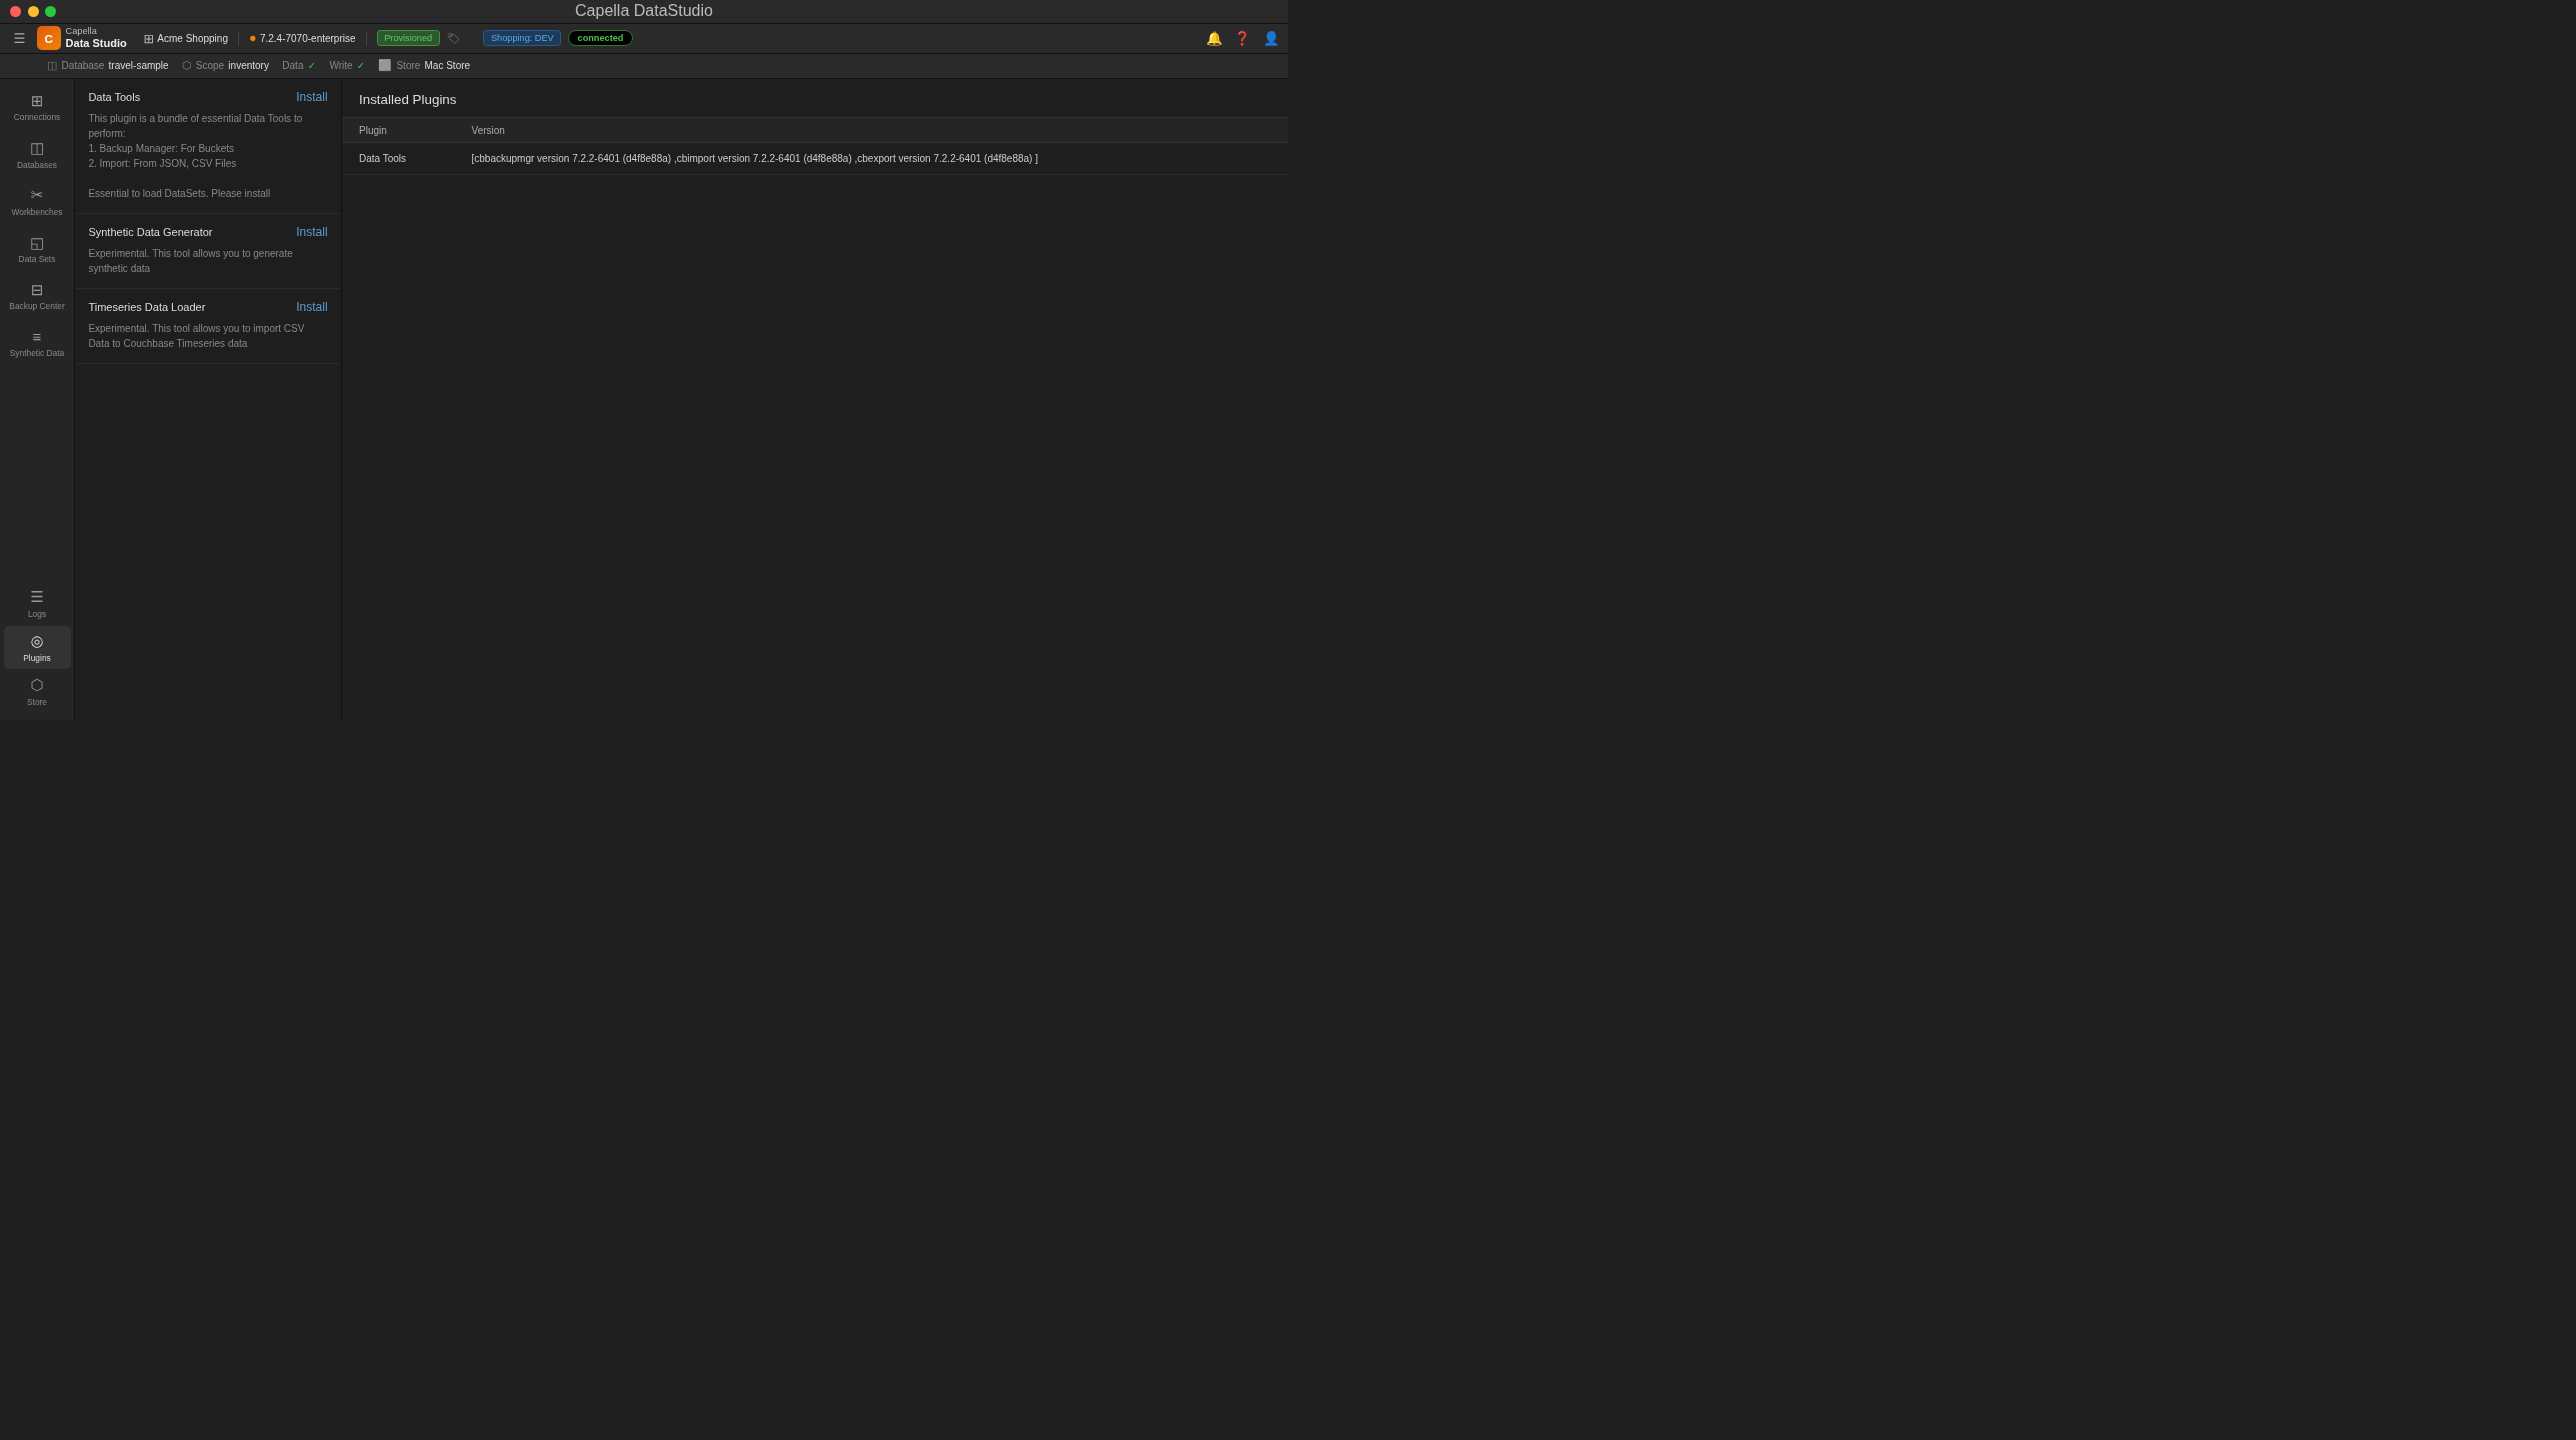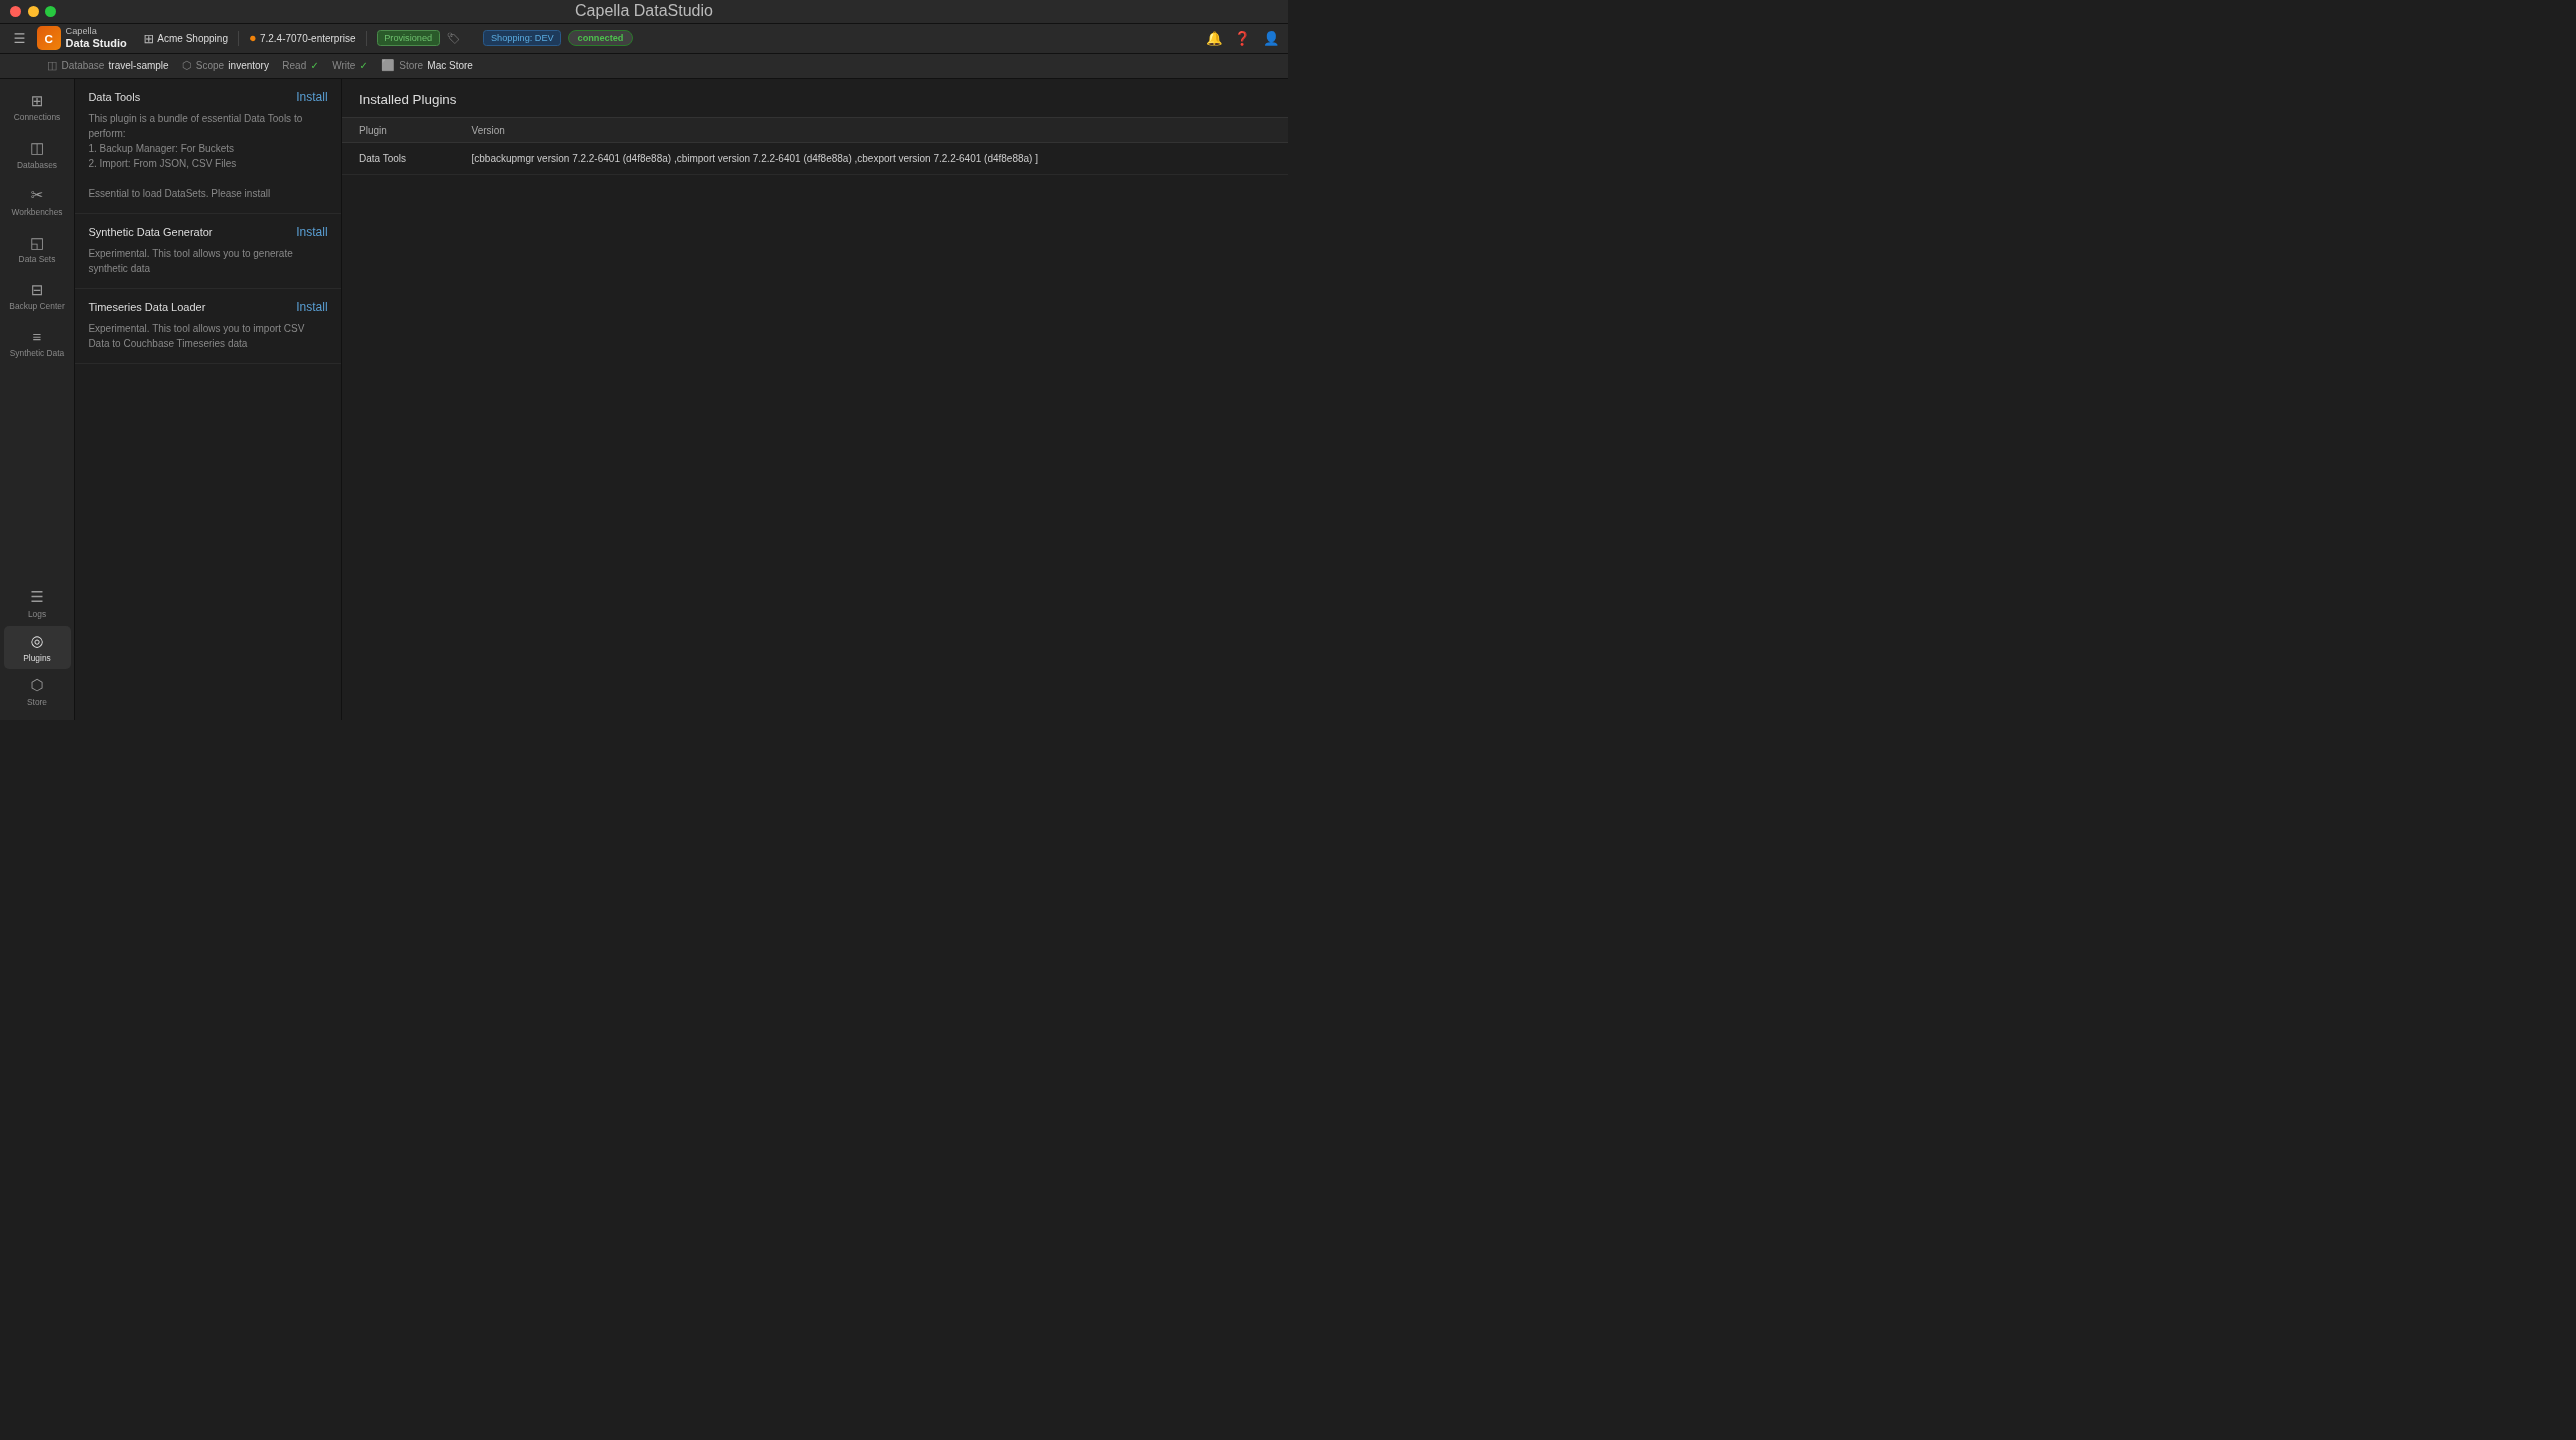--- a/index.html
+++ b/index.html
@@ -108,21 +108,21 @@
       border: 0.8px solid #2a5a8a;
       border-radius: 3.4px;
       padding: 1.7px 6.7px;
       font-size: 9.2px;
       display: flex;
       align-items: center;
       gap: 3.4px;
       margin-left: 16px;
     }
     .tag-connected {
-      background: #404040;
+      background: #000000;
       color: #4dbf4d;
       border: 0.8px solid #2a7a2a;
       border-radius: 10px;
       padding: 1.7px 8.4px;
       font-size: 9.2px;
       font-weight: 600;
     }
     .toolbar-right {
       margin-left: auto;
       display: flex;
@@ -330,21 +330,21 @@
     <span class="toolbar2-icon">◫</span>
     <span class="toolbar-label">Database</span>
     <span class="toolbar-value">travel-sample</span>
   </div>
   <div class="toolbar2-section">
     <span class="toolbar2-icon">⬡</span>
     <span class="toolbar-label">Scope</span>
     <span class="toolbar-value">inventory</span>
   </div>
   <div class="toolbar2-section">
-    <span class="toolbar-label">Read</span>
+    <span class="toolbar-label">Data</span>
     <span class="check-icon">✓</span>
   </div>
   <div class="toolbar2-section">
     <span class="toolbar-label">Write</span>
     <span class="check-icon">✓</span>
   </div>
   <div class="toolbar2-section">
     <span class="toolbar2-icon">⬜</span>
     <span class="toolbar-label">Store</span>
     <span class="toolbar-value">Mac Store</span>

